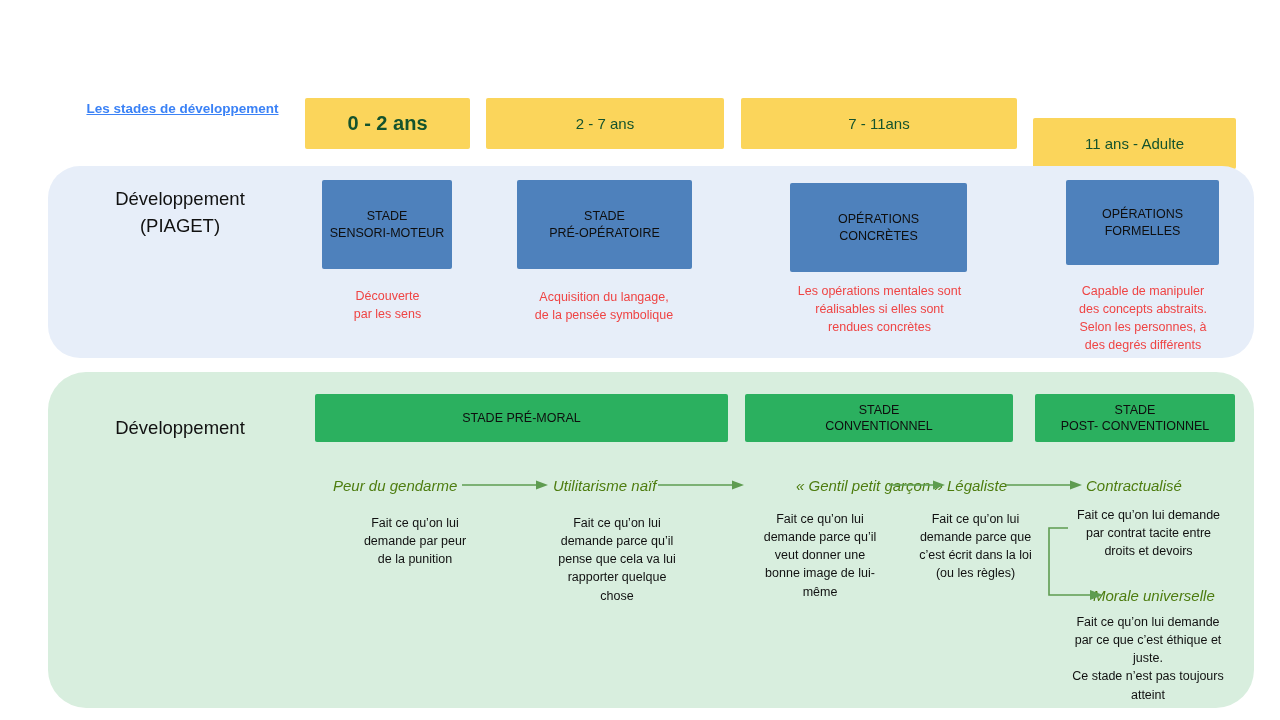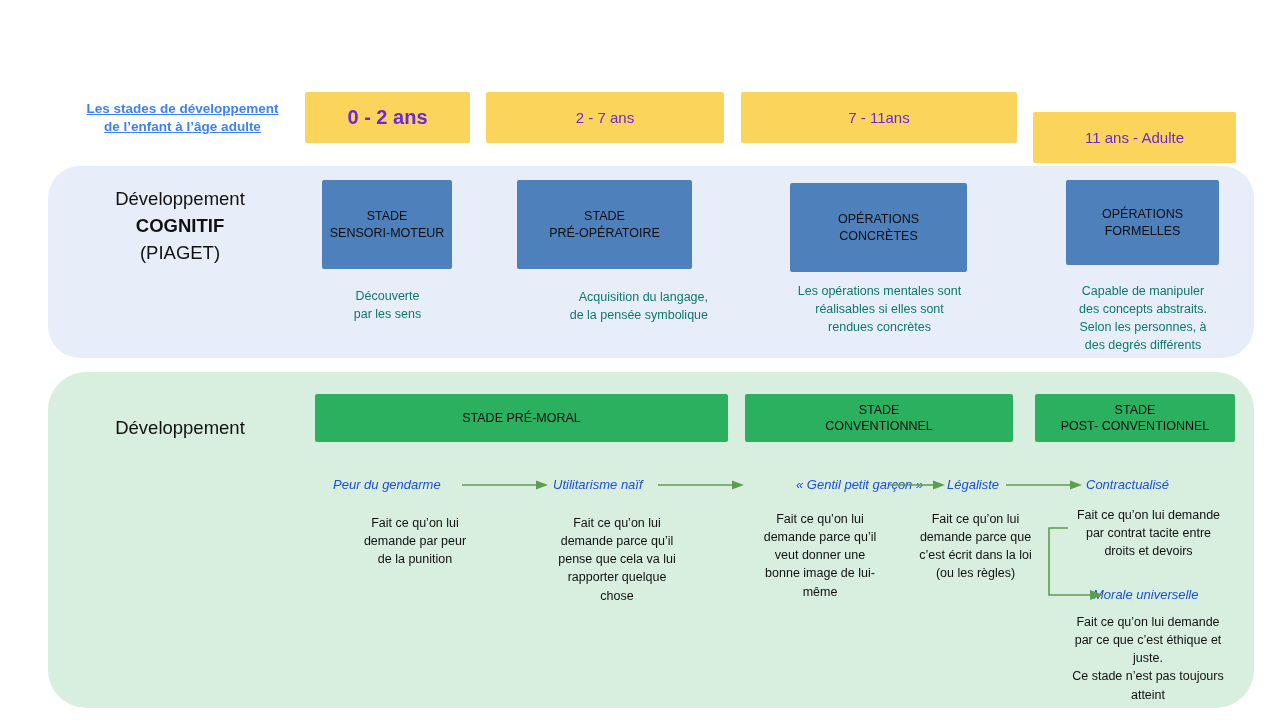--- a/index.html
+++ b/index.html
@@ -23,30 +23,30 @@
     top: 100px;
     width: 225px;
     text-align: center;
     font-size: 13.5px;
     font-weight: bold;
     line-height: 1.35;
     color: #3b82f6;
     text-decoration: underline;
   }
   .age-box {
-    top: 92px;
+    top: 98px;
     height: 51px;
     background: #FBD55B;
     border-radius: 2px;
     display: flex;
     align-items: center;
     justify-content: center;
     text-align: center;
     font-size: 15px;
-    color: #6d28d9;
+    color: #14532d;
     box-sizing: border-box;
     padding: 0 6px;
   }
   .age-box.first {
     font-size: 20px;
     font-weight: bold;
   }
 
   
   #cognitive-panel {
@@ -78,21 +78,21 @@
     font-size: 12.5px;
     line-height: 1.3;
     color: #0e0e0e;
     box-sizing: border-box;
     padding: 0 6px;
   }
   .cog-desc {
     text-align: center;
     font-size: 12.5px;
     line-height: 1.45;
-    color: #0f766e;
+    color: #ef4444;
   }
 
   
   #moral-panel {
     left: 48px;
     top: 372px;
     width: 1206px;
     height: 336px;
     background: #D8EEDE;
     border-radius: 38px;
@@ -117,77 +117,75 @@
     text-align: center;
     font-size: 12.5px;
     line-height: 1.3;
     color: #0e0e0e;
     box-sizing: border-box;
     padding: 0 5px;
   }
   .stage-label {
     top: 477px;
     font-style: italic;
-    font-size: 13px;
-    color: #1d4ed8;
+    font-size: 15px;
+    color: #4d7c0f;
     white-space: nowrap;
   }
   .moral-desc {
     text-align: center;
     font-size: 12.5px;
     line-height: 1.45;
     color: #111111;
   }
   svg.arrow-svg { position: absolute; overflow: visible; }
 </style>
 </head>
 <body>
 
 <div class="abs" id="header-title">
   <div>Les stades de développement</div>
-  <div>de l’enfant à l’âge adulte</div>
 </div>
 
 <div class="abs age-box first" style="left:305px; width:165px;">
   <span>0 - 2 ans</span>
 </div>
 <div class="abs age-box" style="left:486px; width:238px;">
   <span>2 - 7 ans</span>
 </div>
 <div class="abs age-box" style="left:741px; width:276px;">
   <span>7 - 11ans</span>
 </div>
 <div class="abs age-box" style="left:1033px; width:203px;margin-top:20px;">
   <span>11 ans - Adulte</span>
 </div>
 
 <div class="abs" id="cognitive-panel"></div>
 
 <div class="abs" id="cognitive-section-title">
   <div>Développement</div>
-  <div class="section-strong">COGNITIF</div>
   <div>(PIAGET)</div>
 </div>
 
 <div class="abs blue-box" style="left:322px; top:180px; width:130px; height:89px;">
   <div>
     <div>STADE</div>
     <div>SENSORI-MOTEUR</div>
   </div>
 </div>
 <div class="abs cog-desc" style="left:305px; top:287px; width:165px; white-space:pre-line;">Découverte
 par les sens</div>
 
 <div class="abs blue-box" style="left:517px; top:180px; width:175px; height:89px;">
   <div>
     <div>STADE</div>
     <div>PRÉ-OPÉRATOIRE</div>
   </div>
 </div>
-<div class="abs cog-desc" style="left:500px; top:288px; width:208px; white-space:pre-line;text-align:right;">Acquisition du langage,
+<div class="abs cog-desc" style="left:500px; top:288px; width:208px; white-space:pre-line;">Acquisition du langage,
 de la pensée symbolique</div>
 
 <div class="abs blue-box" style="left:790px; top:183px; width:177px; height:89px;">
   <div>
     <div>OPÉRATIONS</div>
     <div>CONCRÈTES</div>
   </div>
 </div>
 <div class="abs cog-desc" style="left:778px; top:282px; width:203px; white-space:pre-line;">Les opérations mentales sont
 réalisables si elles sont

